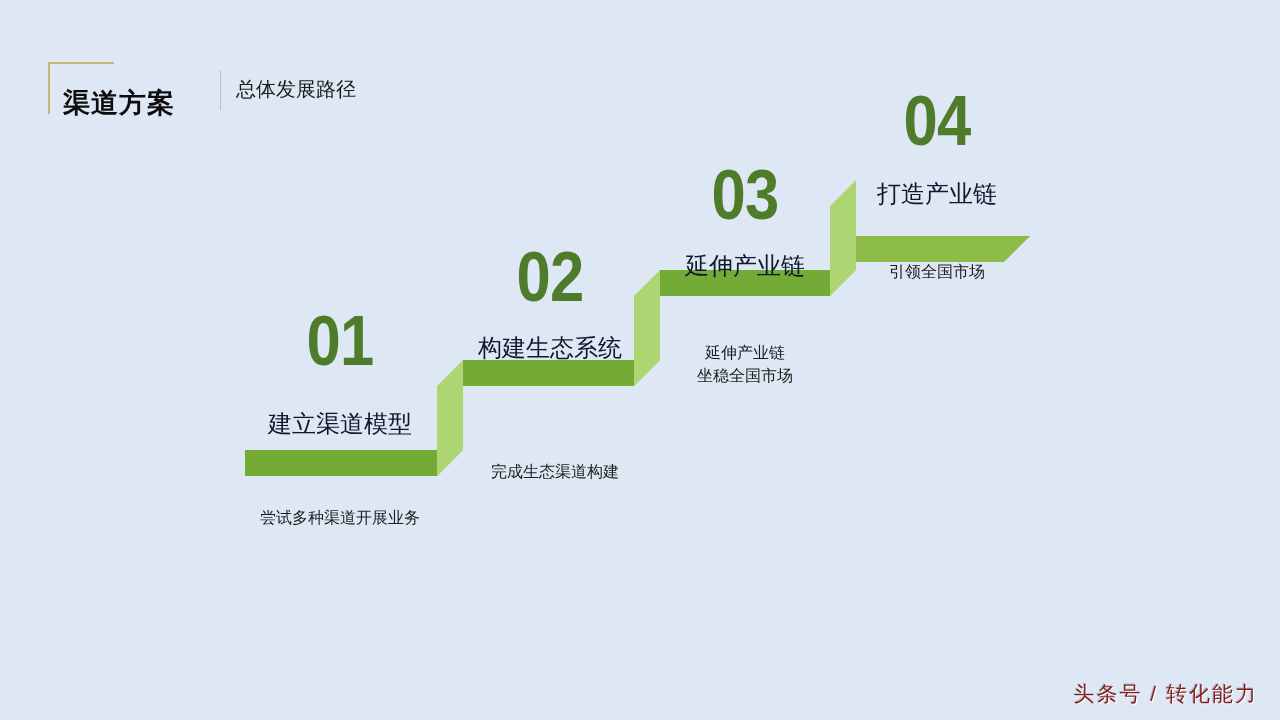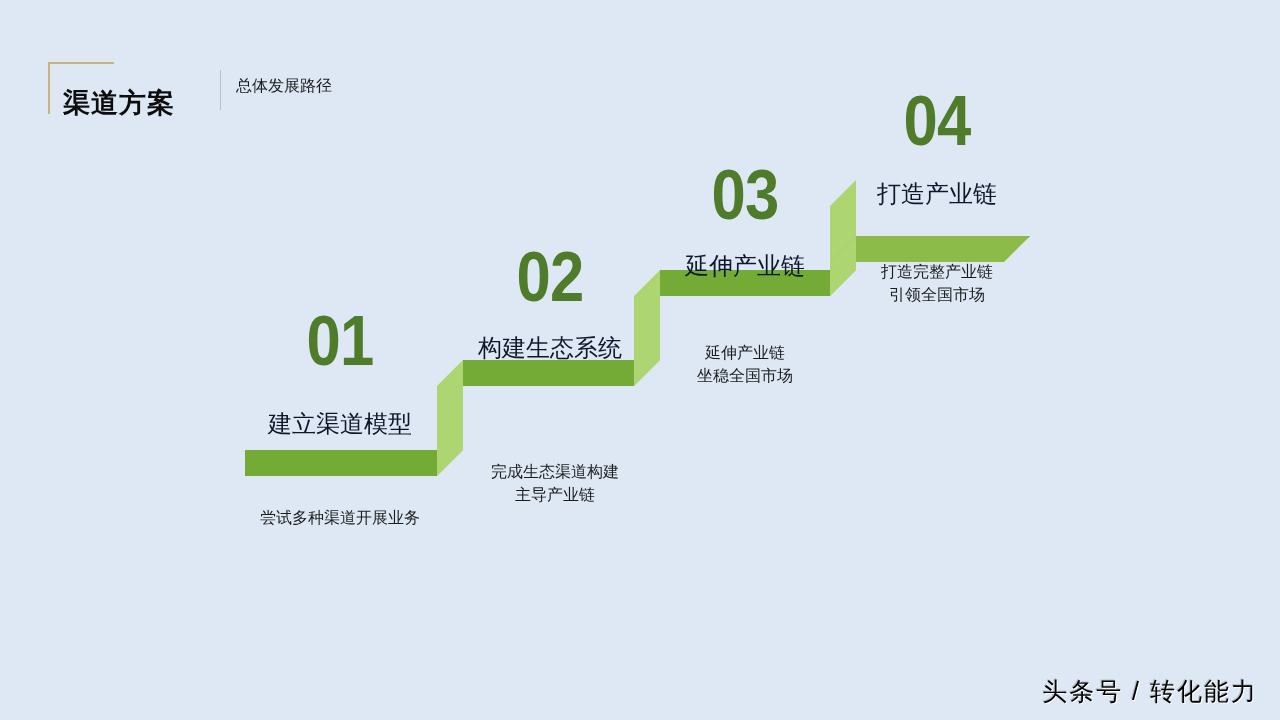--- a/index.html
+++ b/index.html
@@ -57,21 +57,21 @@
     left: 172px;
     top: 8px;
     width: 1px;
     height: 40px;
     background: #b9bfc8;
   }
   #header-subtitle {
     position: absolute;
     left: 188px;
     top: 14px;
-    font-size: 16px;
+    font-size: 20px;
     font-weight: normal;
     color: #1b1b1b;
     white-space: nowrap;
   }
 
   
   #stairs {
     position: absolute;
     left: 0;
     top: 0;
@@ -109,22 +109,22 @@
     line-height: 1.45;
     text-align: center;
     white-space: nowrap;
   }
 
   
   #watermark {
     position: absolute;
     right: 22px;
     bottom: 12px;
-    font-size: 25px;
-    color: #000000;
+    font-size: 21px;
+    color: #7f1d1d;
     letter-spacing: 2px;
     white-space: nowrap;
     text-shadow: 1px 1px 0 #ffffff, -1px -1px 0 #b4bdcb;
   }
 </style>
 </head>
 <body>
 
 <div id="slide">
 
@@ -177,32 +177,30 @@
   <div class="step-num" style="left:265px; top:306px; width:150px;">01</div>
   <div class="step-head" style="left:250px; top:412px; width:180px;">建立渠道模型</div>
   <div class="step-desc" style="left:215px; top:506px; width:250px;">
     <div>尝试多种渠道开展业务</div>
   </div>
 
   <div class="step-num" style="left:475px; top:242px; width:150px;">02</div>
   <div class="step-head" style="left:460px; top:336px; width:180px;">构建生态系统</div>
   <div class="step-desc" style="left:430px; top:415px; width:250px;margin-top:45px;">
     <div>完成生态渠道构建</div>
-    <div>主导产业链</div>
   </div>
 
   <div class="step-num" style="left:670px; top:160px; width:150px;">03</div>
   <div class="step-head" style="left:655px; top:254px; width:180px;">延伸产业链</div>
   <div class="step-desc" style="left:620px; top:341px; width:250px;">
     <div>延伸产业链</div>
     <div>坐稳全国市场</div>
   </div>
 
   <div class="step-num" style="left:862px; top:86px; width:150px;">04</div>
   <div class="step-head" style="left:847px; top:182px; width:180px;">打造产业链</div>
   <div class="step-desc" style="left:812px; top:260px; width:250px;">
-    <div>打造完整产业链</div>
     <div>引领全国市场</div>
   </div>
 
   <div id="watermark">头条号 / 转化能力</div>
 
 </div>
 
 </body></html>

